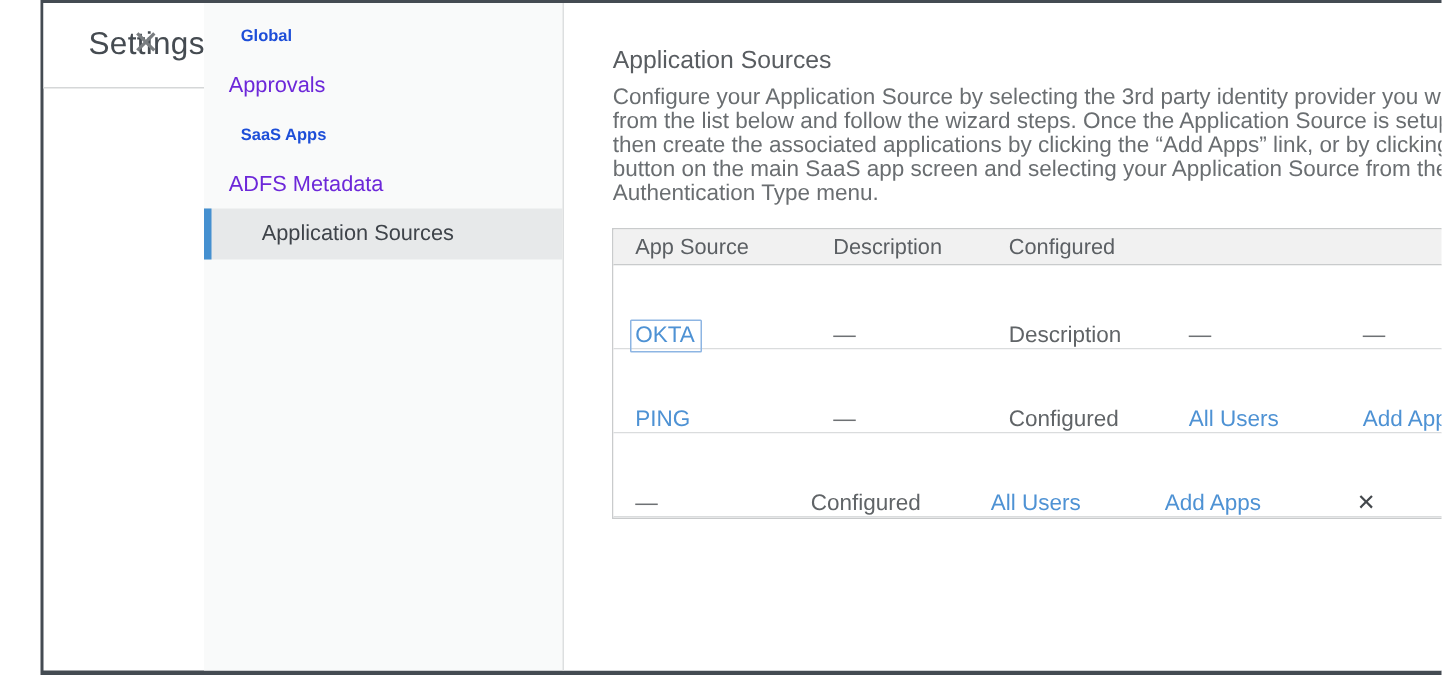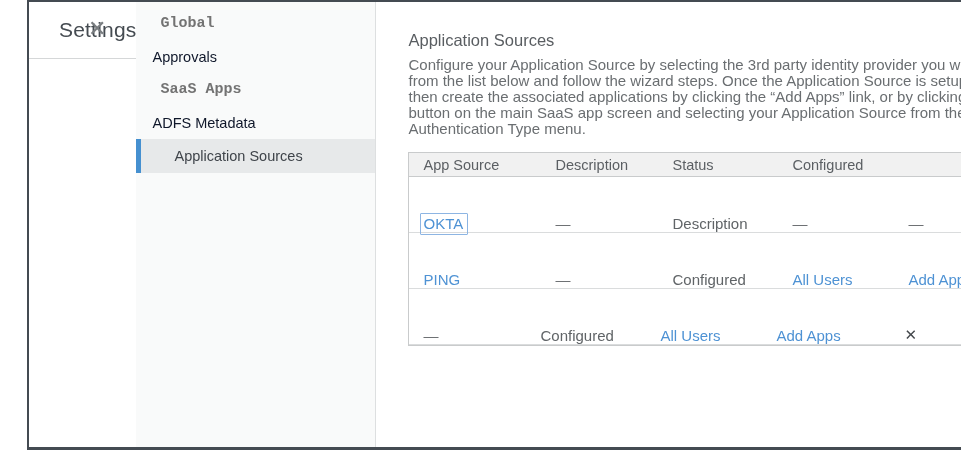--- a/index.html
+++ b/index.html
@@ -41,26 +41,26 @@
   .dialog-body { flex: 1; display: flex; min-height: 0; }
   .sidebar {
     width: 240px; flex: 0 0 240px;
     background: #f9fafa;
     border-right: 1px solid #dddfe0;
     padding-top: 5px;
   }
   .side-section-label {
     height: 33px; display: flex; align-items: center;
     padding-left: 24px;
-    font-size: 15px; font-weight: 700; color: #737373; font-family: Liberation Mono, monospace;
+    font-size: 11px; font-weight: 700; color: #1d4ed8;
   }
   .side-item {
     height: 33px; display: flex; align-items: center;
     padding-left: 16px;
-    font-size: 14.5px; color: #0f172a;
+    font-size: 14.5px; color: #6d28d9;
     cursor: pointer;
   }
   .side-item.selected {
     height: 34px;
     background: #e7e9ea;
     border-left: 5px solid #4590d0;
     padding-left: 33px;
     color: #3f444a;
   }
   
@@ -178,21 +178,20 @@
 
     <div class="main">
       <div class="main-heading">Application Sources</div>
       <div class="main-desc">Configure your Application Source by selecting the 3rd party identity provider you wish to use from the list below and follow the wizard steps. Once the Application Source is setup, you can then create the associated applications by clicking the “Add Apps” link, or by clicking the New button on the main SaaS app screen and selecting your Application Source from the Authentication Type menu.</div>
 
       <div class="src-table">
 
         <div class="thead">
           <div class="th c1">App Source</div>
           <div class="th c2">Description</div>
-          <div class="th c3">Status</div>
           <div class="th c4">Configured</div>
           <div class="th c5"></div>
           <div class="th c6"></div>
         </div>
 
         <div class="trow">
           <div class="td c1"><span class="focus-ring"><a class="tlink">OKTA</a></span></div>
           <div class="td c2 dash">—</div>
           <div class="td c3">Description</div>
           <div class="td c4 dash">—</div>

